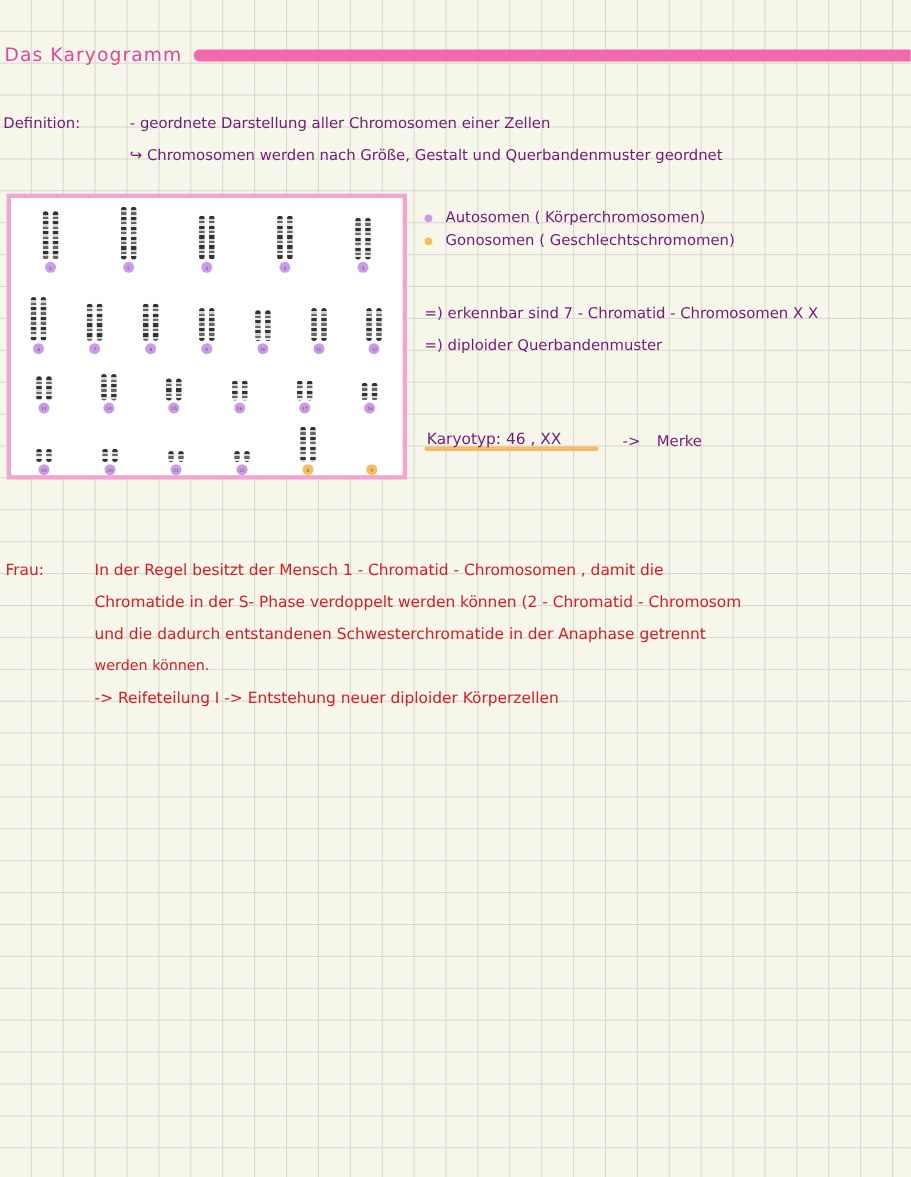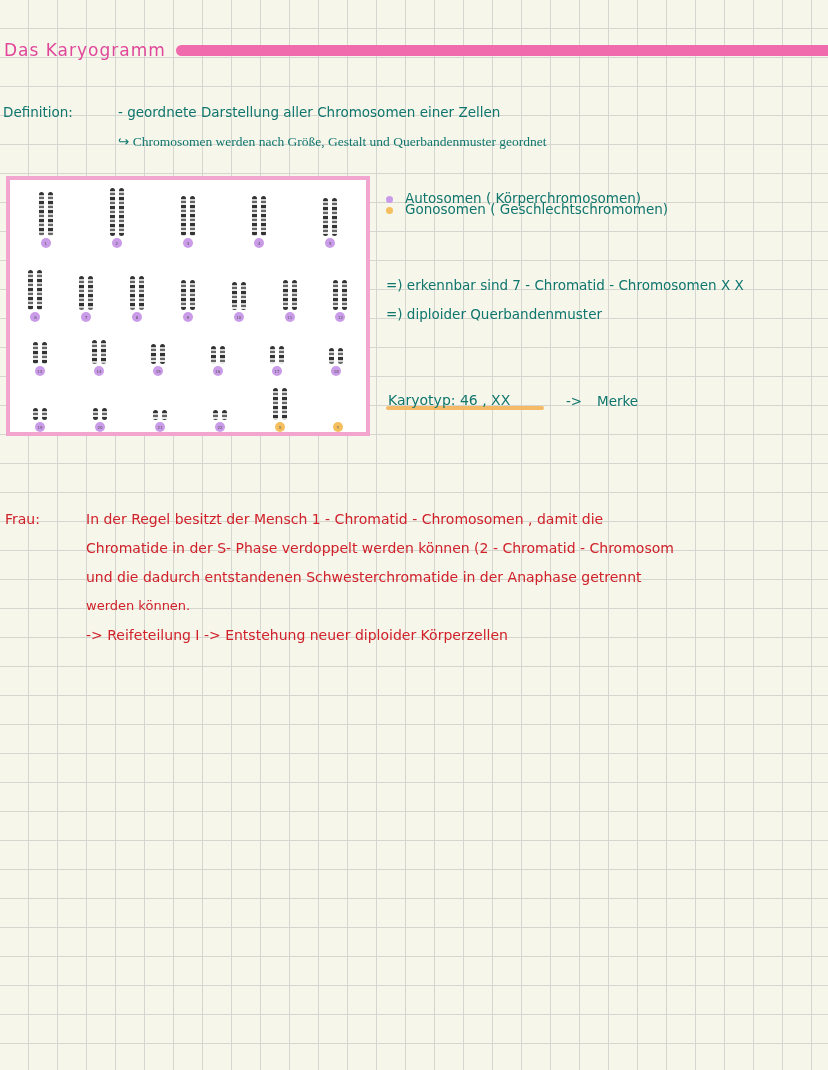--- a/index.html
+++ b/index.html
@@ -9,21 +9,21 @@
     background-image:
       linear-gradient(to right, #d6d6d0 1px, transparent 1px),
       linear-gradient(to bottom, #d6d6d0 1px, transparent 1px);
     background-size:29px 29px;
     background-position:28px 28px;
     font-family:"DejaVu Sans", sans-serif;
   }
   .abs { position:absolute; white-space:nowrap; }
   .title { left:4px; top:40px; font-size:17px; color:#e0479a; letter-spacing:1px; }
   .title-bar { left:176px; top:45px; width:652px; height:11px; background:#f06aae; border-radius:6px 0 0 6px; }
-  .black { color:#0f766e; font-size:13.5px; }
+  .black { color:#701a75; font-size:13.5px; }
   .red { color:#d0202a; font-size:14px; }
   .karyo {
     left:6px; top:176px; width:364px; height:260px;
     background:#fff; border:4px solid #f2a6cf; box-sizing:border-box;
   }
   .row { position:absolute; left:0; width:100%; display:flex; justify-content:space-around; align-items:flex-end; }
   .pair { display:flex; flex-direction:column; align-items:center; }
   .chroms { display:flex; gap:4px; align-items:flex-end; }
   .chrom {
     width:5px; border-radius:3px;
@@ -37,21 +37,21 @@
   .underline { position:absolute; left:386px; top:406px; width:158px; height:4px; background:#f3b45a; border-radius:2px; opacity:0.9; }
 </style>
 </head>
 <body>
 
 <div class="abs title">Das Karyogramm</div>
 <div class="abs title-bar"></div>
 
 <div class="abs black" style="left:3px;top:104px;">Definition:</div>
 <div class="abs black" style="left:118px;top:104px;">- geordnete Darstellung aller Chromosomen einer Zellen</div>
-<div class="abs black" style="left:118px;top:133px;font-family:Liberation Serif, serif;">↪ Chromosomen werden nach Größe, Gestalt und Querbandenmuster geordnet</div>
+<div class="abs black" style="left:118px;top:133px;">↪ Chromosomen werden nach Größe, Gestalt und Querbandenmuster geordnet</div>
 
 <div class="abs karyo" id="karyo">
     <div class="row" style="bottom: 184px;">
       <div class="pair">
         <div class="chroms">
           <div class="chrom" style="height: 44px;"></div>
           <div class="chrom" style="height: 44px;"></div>
         </div>
         <div class="badge" style="background: rgb(201, 155, 232);">1</div>
       </div>
@@ -218,21 +218,21 @@
       <div class="pair">
         <div class="chroms"></div>
         <div class="badge" style="background: rgb(245, 190, 94);">Y</div>
       </div>
     </div>
   </div>
 
 <div class="abs black" style="left:386px;top:190px;">
   <span class="dot" style="background:#c99be8;margin-right:12px;"></span><span>Autosomen ( Körperchromosomen)</span>
 </div>
-<div class="abs black" style="left:386px;top:201px;">
+<div class="abs black" style="left:386px;top:211px;">
   <span class="dot" style="background:#f5be5e;margin-right:12px;"></span><span>Gonosomen ( Geschlechtschromomen)</span>
 </div>
 
 <div class="abs black" style="left:386px;top:277px;">=) erkennbar sind  7 - Chromatid - Chromosomen  X X</div>
 <div class="abs black" style="left:386px;top:306px;">=) diploider   Querbandenmuster</div>
 
 <div class="underline"></div>
 <div class="abs black" style="left:388px;top:392px;font-size:14px;">Karyotyp:  46 , XX</div>
 <div class="abs black" style="left:566px;top:393px;">-&gt;</div>
 <div class="abs black" style="left:597px;top:393px;">Merke</div>

